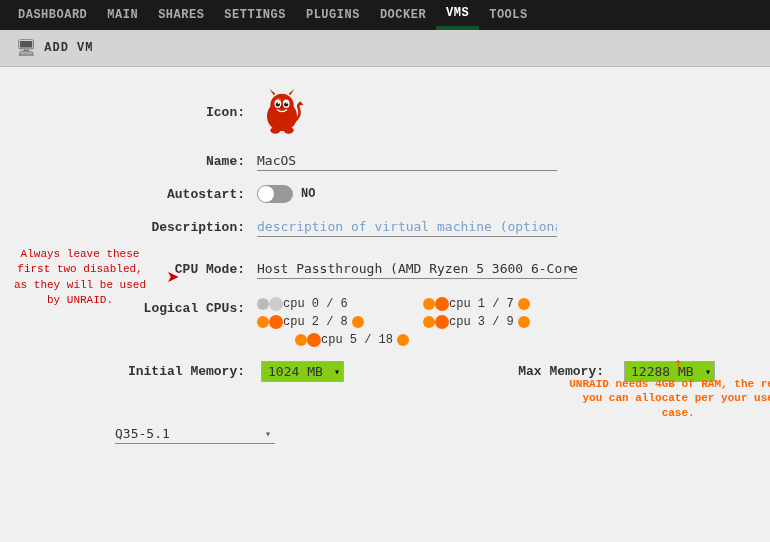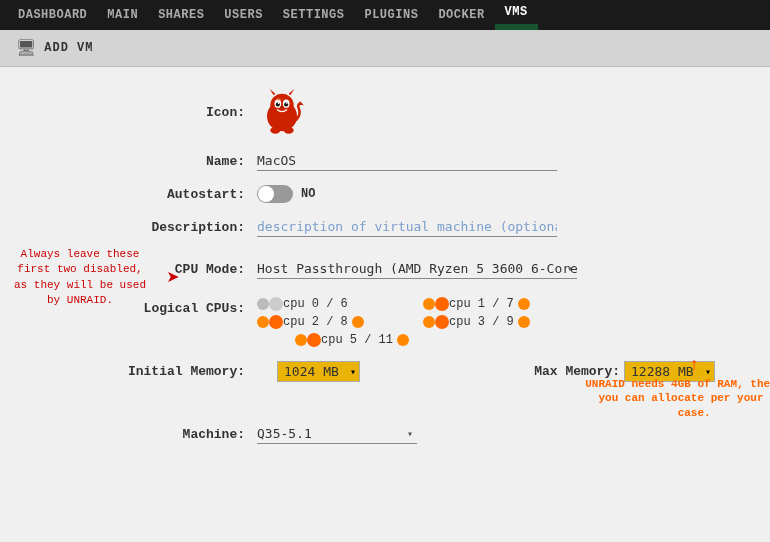--- a/index.html
+++ b/index.html
@@ -21,21 +21,21 @@
       padding: 0 10px;
       height: 30px;
       display: flex;
       align-items: center;
       cursor: pointer;
       letter-spacing: 0.5px;
       text-align: right;
     }
     .nav-item.active {
       color: #fff;
-      border-bottom: 6px solid #14532d;
+      border-bottom: 4px solid #14532d;
     }
 
     
     .page-header {
       background: #d4d4d4;
       border-bottom: 1px solid #bbb;
       padding: 8px 16px;
       display: flex;
       align-items: center;
       gap: 8px;
@@ -212,21 +212,21 @@
       height: 12px;
       border-radius: 50%;
       background: #bbb;
       flex-shrink: 0;
     }
     .memory-select-wrapper {
       position: relative;
       display: inline-block;
     }
     .memory-select {
-      background: #eab308;
+      background: #84cc16;
       border: 1px solid #aaa;
       font-family: 'Lucida Console', monospace;
       font-size: 13px;
       padding: 2px 20px 2px 6px;
       outline: none;
       color: #333;
       cursor: pointer;
       appearance: none;
       -webkit-appearance: none;
     }
@@ -246,25 +246,25 @@
       display: block;
     }
   </style>
 </head>
 <body>
 
 <nav class="top-nav">
   <div class="nav-item">DASHBOARD</div>
   <div class="nav-item">MAIN</div>
   <div class="nav-item">SHARES</div>
-  <div class="nav-item">USERS</div>
   <div class="nav-item">SETTINGS</div>
   <div class="nav-item">PLUGINS</div>
   <div class="nav-item">DOCKER</div>
   <div class="nav-item active">VMS</div>
+  <div class="nav-item">TOOLS</div>
 </nav>
 
 <div class="page-header">
   <span class="page-header-icon">🖥</span>
   <span class="page-header-title">Add VM</span>
 </div>
 
 <div class="main-content">
   <div style="position: relative; display: flex; justify-content: center;">
 
@@ -385,58 +385,57 @@
                 <span class="cpu-label">cpu 3 / 9</span>
                 <span class="cpu-dot-orange" style="margin-left:4px;"></span>
               </div>
             </div>
 
             <div class="cpu-row">
               <div style="width: 30px;"></div>
               <div class="cpu-item">
                 <span class="cpu-dot-orange"></span>
                 <span class="cpu-circle orange"></span>
-                <span class="cpu-label">cpu 5 / 11</span>
+                <span class="cpu-label">cpu 5 / 18</span>
                 <span class="cpu-dot-orange" style="margin-left:4px;"></span>
               </div>
             </div>
           </div>
         </div>
       </div>
 
       <div style="display: flex; align-items: center; width: 600px; margin-bottom: 14px; position: relative;">
 
-        <div style="display: flex; align-items: center; gap: 20px;">
+        <div style="display: flex; align-items: center; gap: 4px;">
           <div class="form-label" style="width:130px;text-align:right;margin-right:12px;">Initial Memory:</div>
           <div class="memory-select-wrapper">
             <select class="memory-select">
               <option>1024 MB</option>
             </select>
             <span class="memory-select-arrow">▾</span>
           </div>
         </div>
 
-        <div style="display: flex; align-items: center; gap: 4px; margin-left: auto; position: relative;">
+        <div style="display: flex; align-items: center; gap: 20px; margin-left: auto; position: relative;">
           <span style="font-weight:bold; font-size:13px; color:#333;">Max Memory:</span>
           <div class="memory-select-wrapper">
             <select class="memory-select">
               <option>12288 MB</option>
             </select>
             <span class="memory-select-arrow">▾</span>
           </div>
 
           <div style="position:absolute; bottom:-38px; left: 50px; text-align:center; color:#ff6600; font-size:11px; font-weight:bold; width:220px; line-height:1.3;">
             <div style="font-size:18px; color:#ff4400;">↑</div>
             <span>UNRAID needs 4GB of RAM, the rest you can allocate per your use case.</span>
           </div>
         </div>
       </div>
 
       <div class="form-row" style="margin-top: 28px;">
-        <div class="form-label">Machine:</div>
         <div class="form-control-area">
           <div class="select-wrapper">
             <select class="select-dropdown" style="width:160px;">
               <option>Q35-5.1</option>
             </select>
             <span class="select-arrow">▾</span>
           </div>
         </div>
       </div>
 

